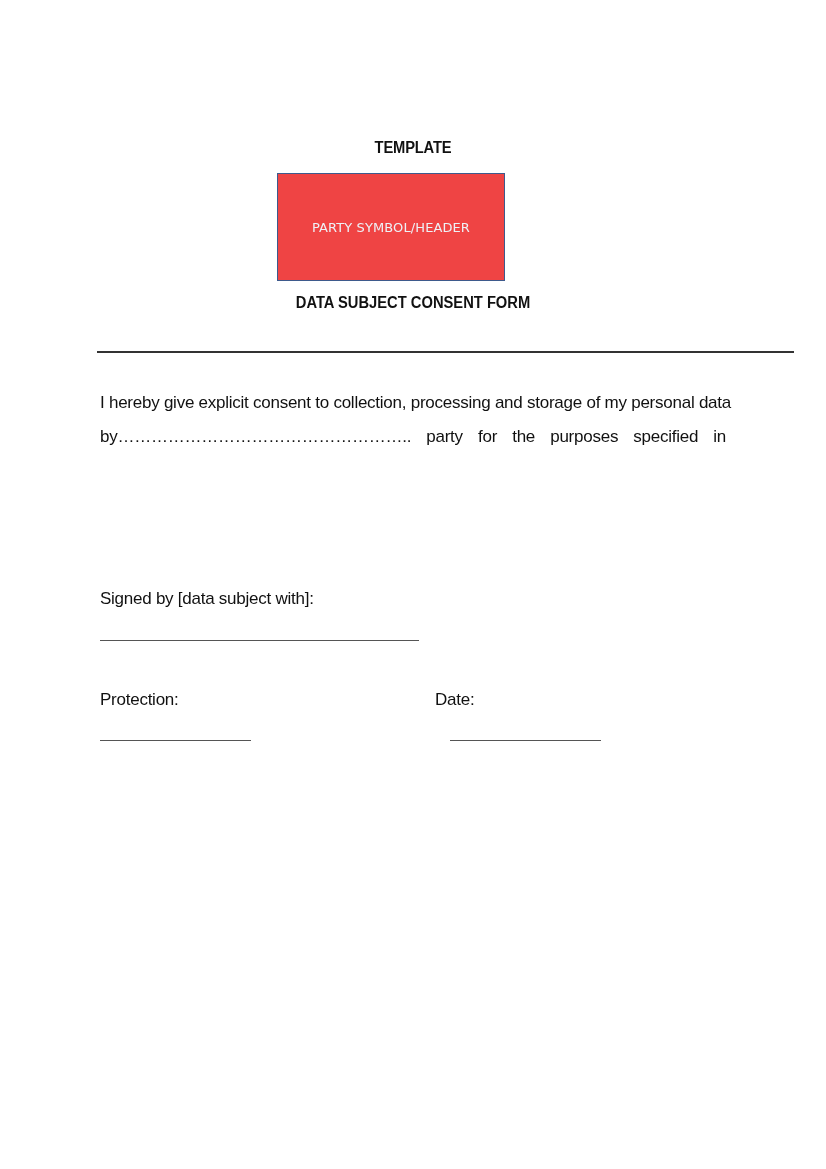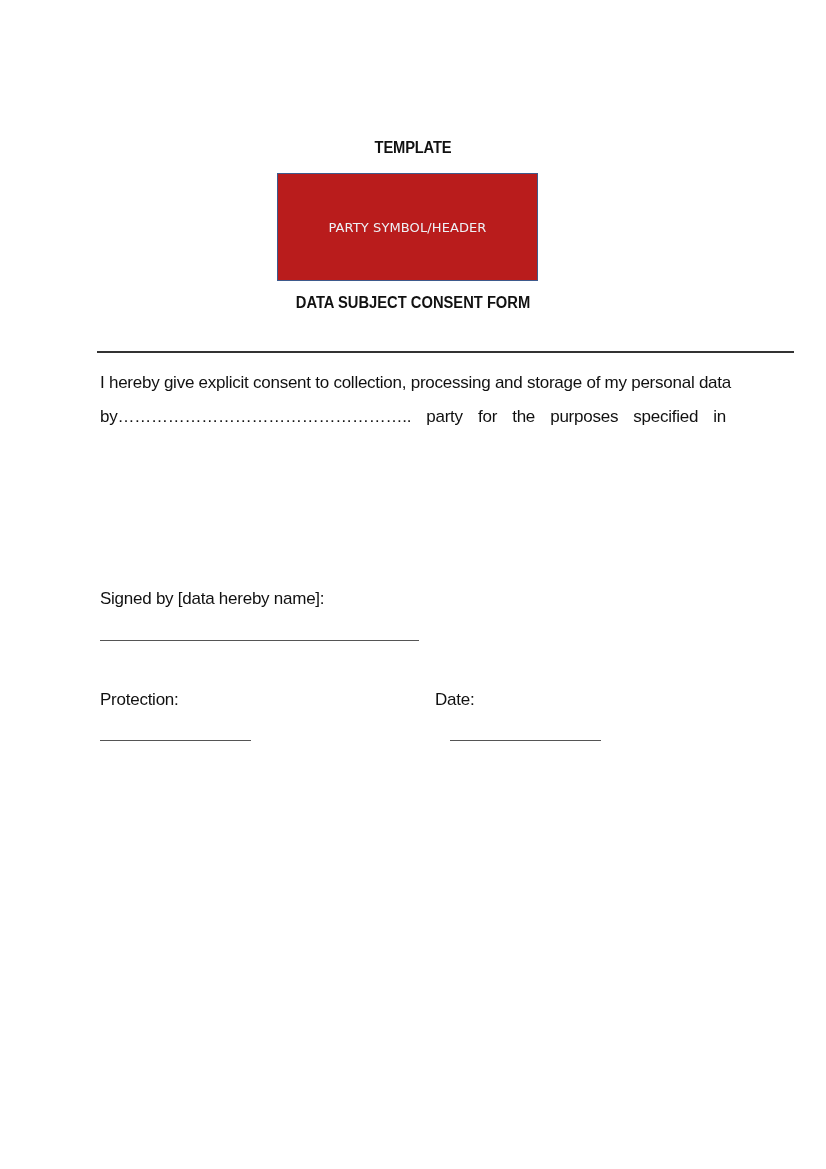--- a/index.html
+++ b/index.html
@@ -19,22 +19,22 @@
     .template-label {
       left: 0; width: 826px; top: 139px;
       text-align: center;
       font-weight: bold;
       font-size: 16px;
       letter-spacing: -0.2px;
       transform: scaleX(0.92);
     }
     .header-box {
       left: 277px; top: 173px;
-      width: 261px; height: 108px;
-      background: #b91c1c;
+      width: 228px; height: 108px;
+      background: #ef4444;
       border: 1.5px solid #3e5a8c;
       box-sizing: border-box;
       display: flex;
       align-items: center;
       justify-content: center;
     }
     .header-box span {
       color: #eef1f6;
       font-family: "DejaVu Sans", sans-serif;
       font-size: 13px;
@@ -46,21 +46,21 @@
       font-weight: bold;
       font-size: 16px;
       transform: scaleX(0.92);
     }
     .rule {
       left: 97px; top: 351px;
       width: 697px; height: 0;
       border-top: 2px solid #333333;
     }
     .body-text {
-      left: 100px; top: 366px;
+      left: 100px; top: 386px;
       width: 626px;
       font-size: 17px;
       line-height: 33.5px;
       text-align: justify;
       letter-spacing: -0.25px;
     }
     .line {
       display: block;
       text-align: justify;
       text-align-last: justify;
@@ -90,20 +90,20 @@
 
 <div class="abs form-title">DATA SUBJECT CONSENT FORM</div>
 
 <div class="abs rule"></div>
 
 <div class="abs body-text">
   <span class="line">I hereby give explicit consent to collection, processing and storage of my personal data</span>
   <span class="line">by…………………………………………….. party for the purposes specified in</span>
 </div>
 
-<div class="abs field-label" style="left:100px; top:589px;">Signed by [data hereby name]:</div>
+<div class="abs field-label" style="left:100px; top:589px;">Signed by [data subject with]:</div>
 <div class="abs blank" style="left:100px; top:640px; width:319px;"></div>
 
 <div class="abs field-label" style="left:100px; top:690px;">Protection:</div>
 <div class="abs blank" style="left:100px; top:740px; width:151px;"></div>
 
 <div class="abs field-label" style="left:435px; top:690px;">Date:</div>
 <div class="abs blank" style="left:450px; top:740px; width:151px;"></div>
 
 </body></html>

